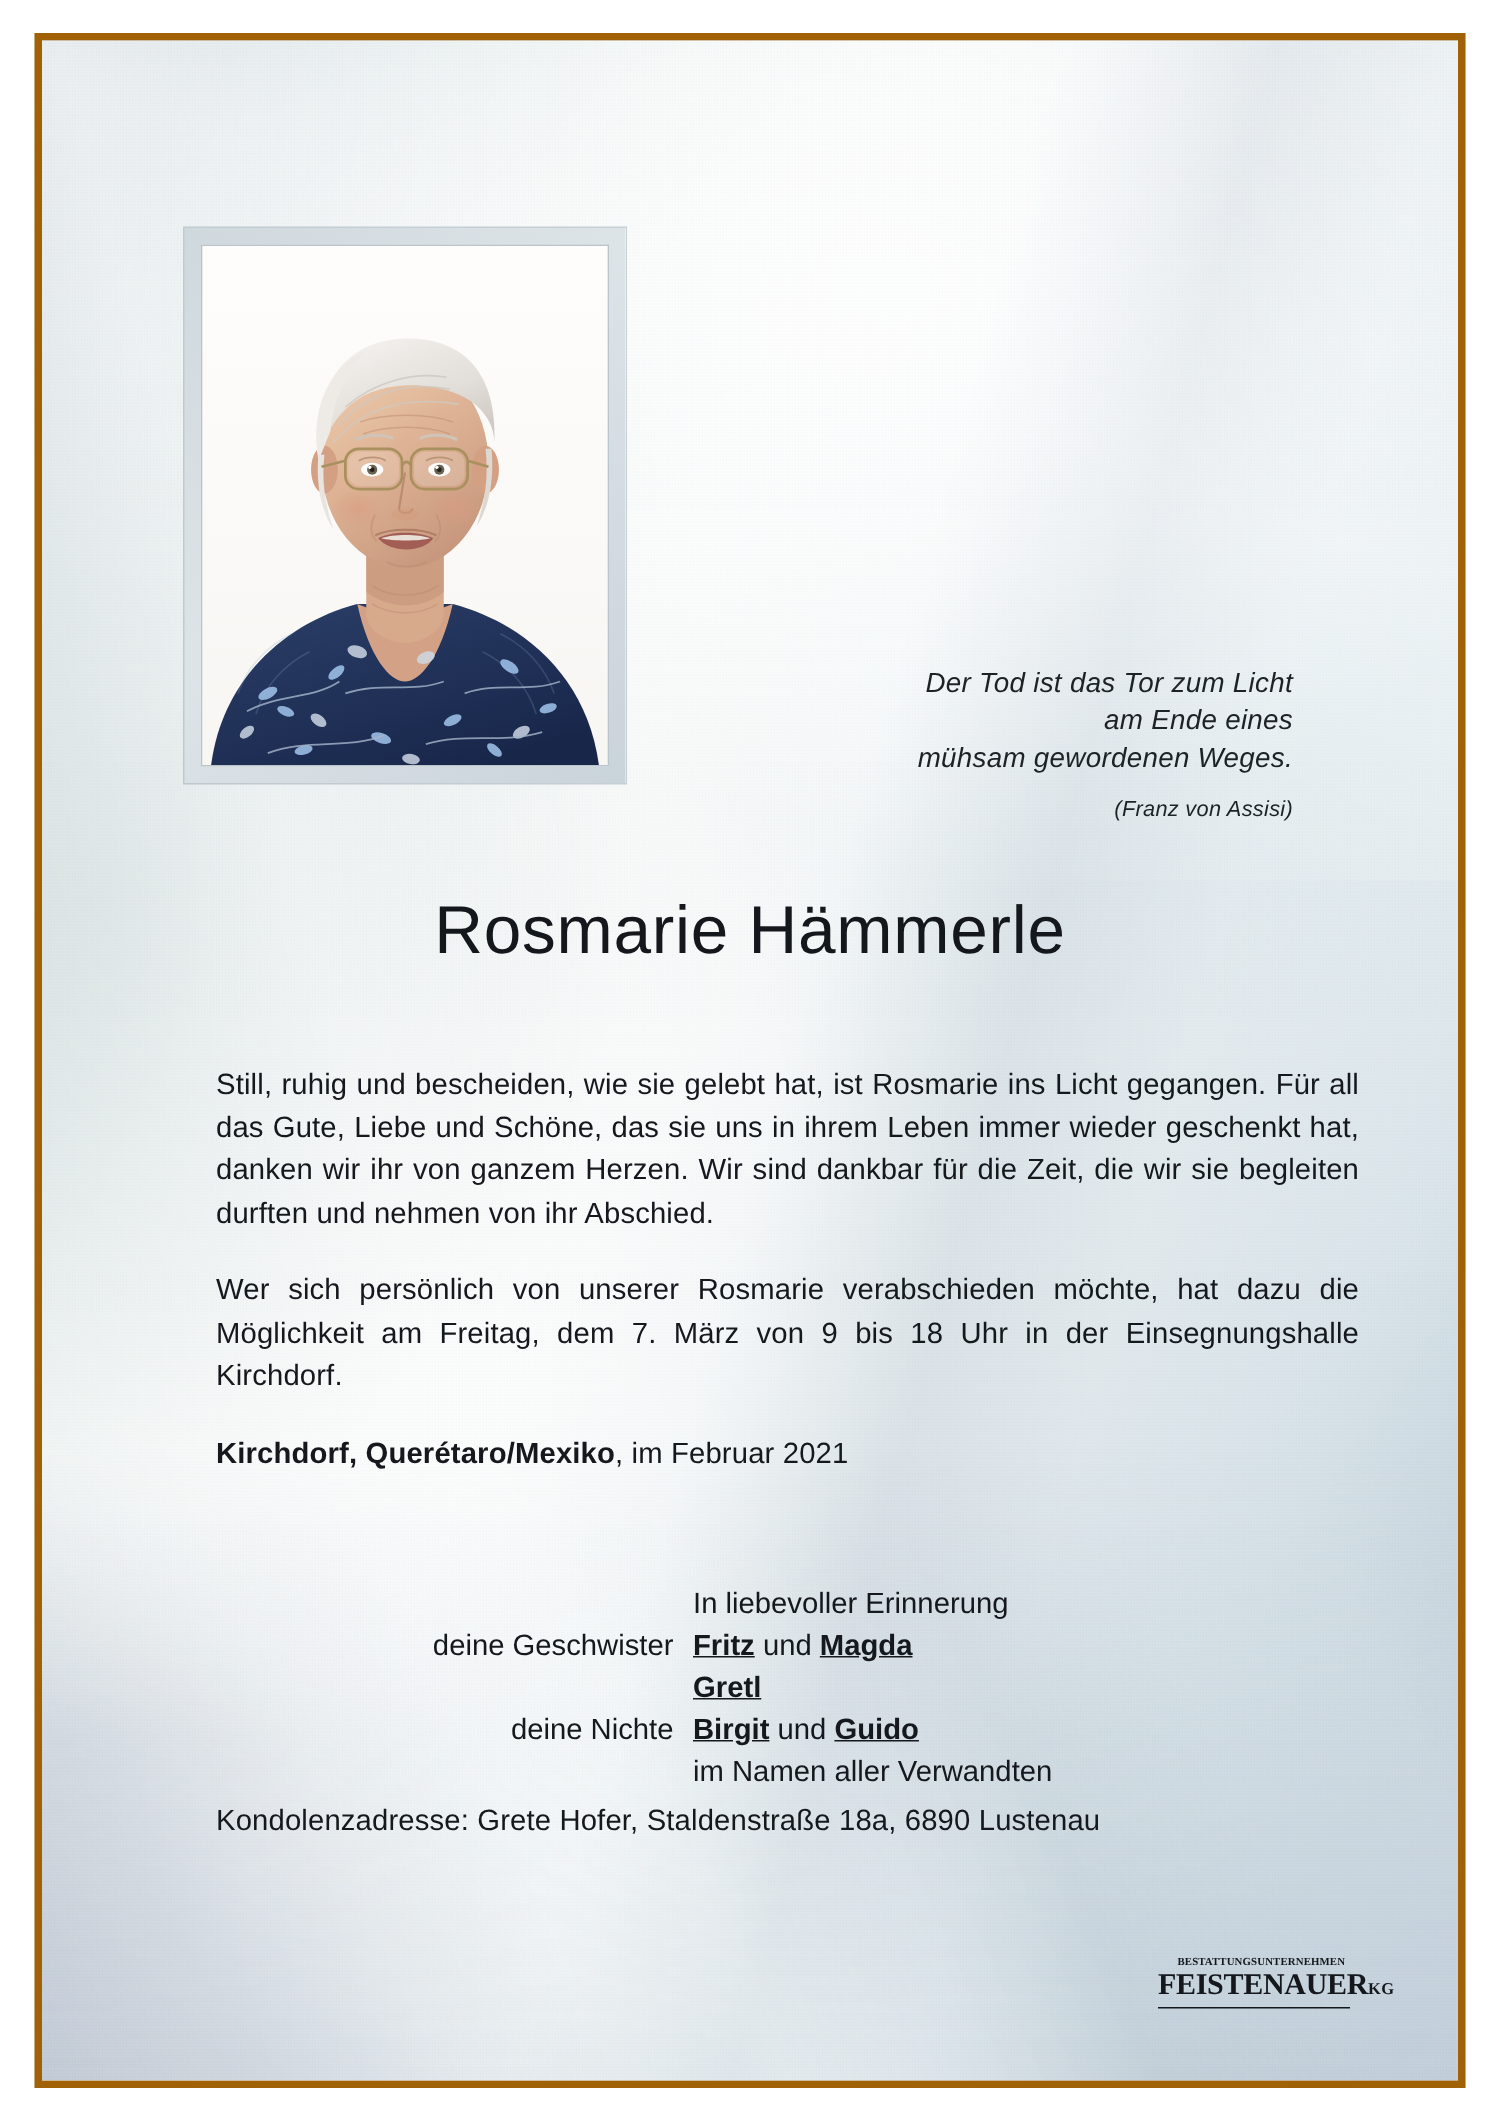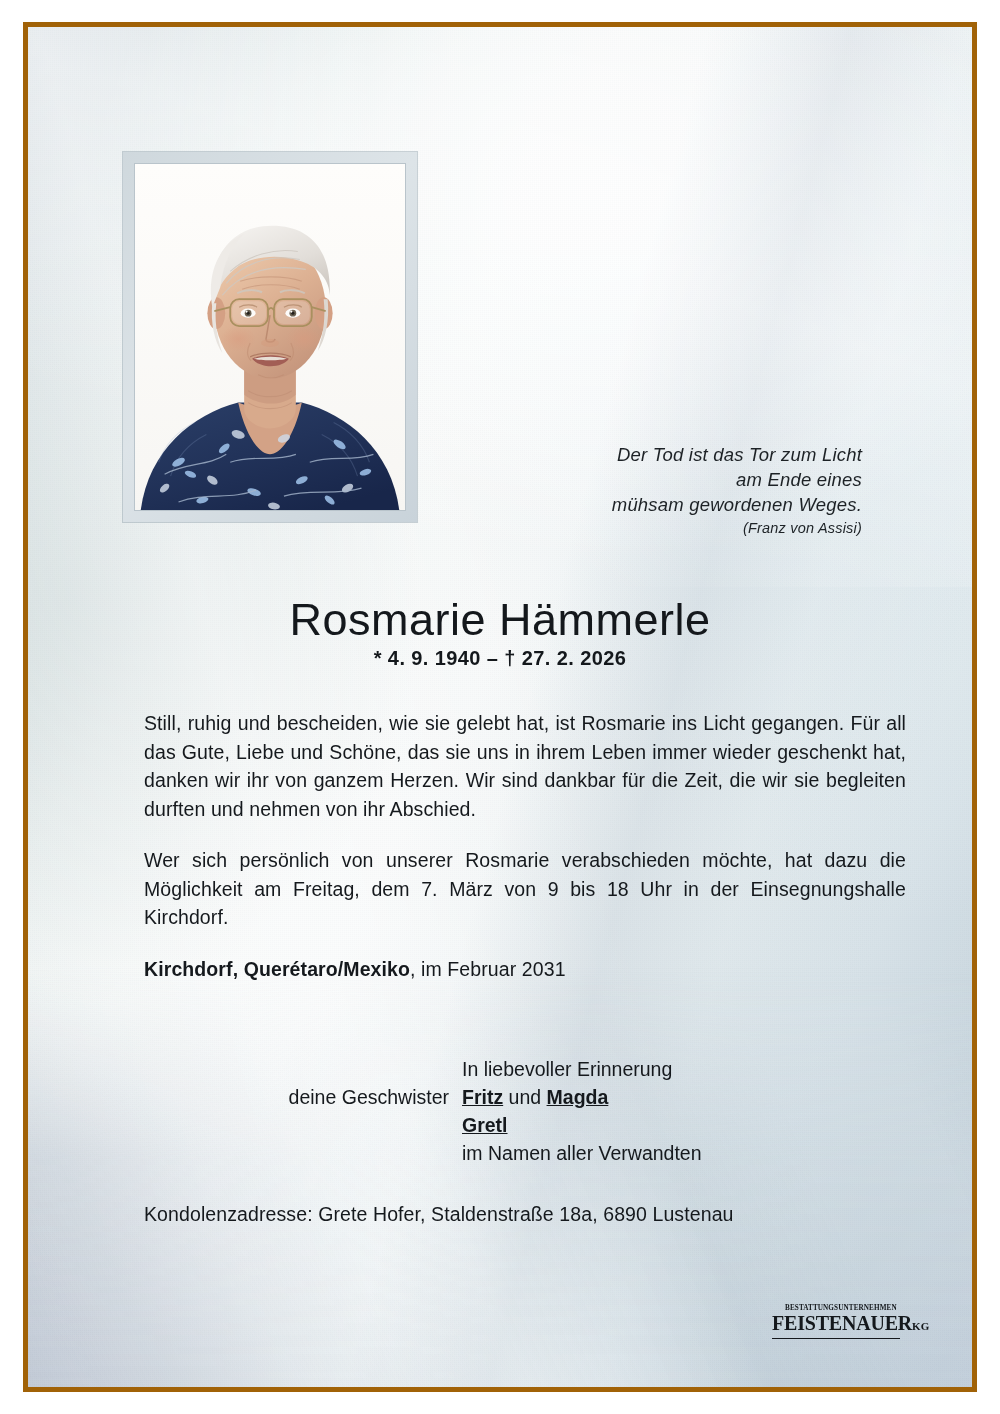--- a/index.html
+++ b/index.html
@@ -149,21 +149,21 @@
     font-style: italic;
     color: #1d2226;
     font-size: 18.5px;
     line-height: 25px;
     letter-spacing: .2px;
   }
   .quote-src {
     display: block;
     font-size: 14.5px;
     line-height: 22px;
-    margin-top: 0;
+    margin-top: 12px;
   }
 
   
   .name {
     position: absolute;
     left: 0; right: 0;
     top: 568px;
     text-align: center;
     font-size: 45px;
     line-height: 50px;
@@ -451,44 +451,47 @@
       </div>
 
       <div class="quote">
         <span>Der Tod ist das Tor zum Licht</span><br>
         <span>am Ende eines</span><br>
         <span>mühsam gewordenen Weges.</span>
         <span class="quote-src">(Franz von Assisi)</span>
       </div>
 
       <div class="name">Rosmarie Hämmerle</div>
-      <div class="dates">* 4. 9. 1940 – † 27. 2. 2026</div>
 
       <div class="body">
         <p class="para">Still, ruhig und bescheiden, wie sie gelebt hat, ist Rosmarie ins Licht gegangen. Für all das Gute, Liebe und Schöne, das sie uns in ihrem Leben immer wieder geschenkt hat, danken wir ihr von ganzem Herzen. Wir sind dankbar für die Zeit, die wir sie begleiten durften und nehmen von ihr Abschied.</p>
         <p class="para">Wer sich persönlich von unserer Rosmarie verabschieden möchte, hat dazu die Möglichkeit am Freitag, dem 7. März von 9 bis 18 Uhr in der Einsegnungshalle Kirchdorf.</p>
-        <p class="place-line"><b>Kirchdorf, Querétaro/Mexiko</b><span>, im Februar 2031</span></p>
+        <p class="place-line"><b>Kirchdorf, Querétaro/Mexiko</b><span>, im Februar 2021</span></p>
       </div>
 
       <div class="survivors">
         <div class="surv-row">
           <div class="surv-label"></div>
           <div class="surv-names">In liebevoller Erinnerung</div>
         </div>
 
         <div class="surv-row">
           <div class="surv-label">deine Geschwister</div>
           <div class="surv-names"><b>Fritz</b><span> und </span><b>Magda</b></div>
         </div>
 
         <div class="surv-row">
           <div class="surv-label"></div>
           <div class="surv-names"><b>Gretl</b></div>
         </div>
 
+        <div class="surv-row">
+          <div class="surv-label">deine Nichte</div>
+          <div class="surv-names"><b>Birgit</b><span> und </span><b>Guido</b></div>
+        </div>
 
         <div class="surv-row">
           <div class="surv-label"></div>
           <div class="surv-names">im Namen aller Verwandten</div>
         </div>
       </div>
 
       <div class="condolence">Kondolenzadresse: Grete Hofer, Staldenstraße 18a, 6890 Lustenau</div>
 
       <div class="logo">

